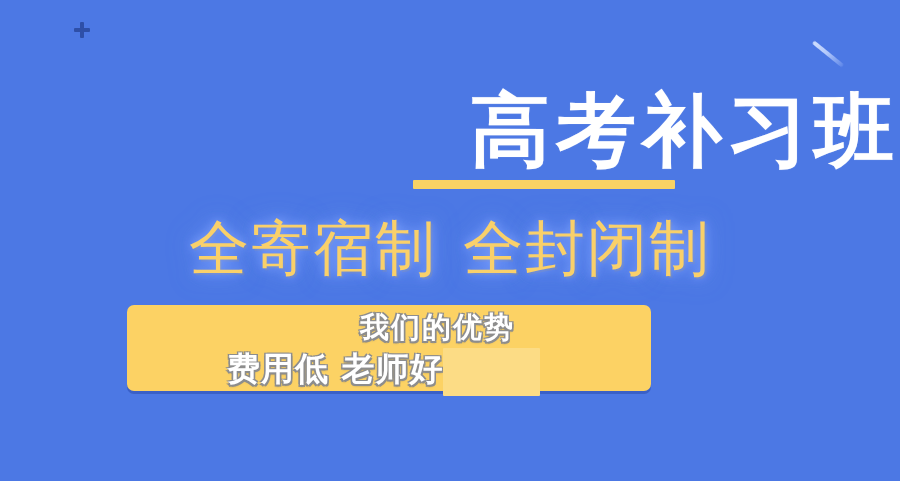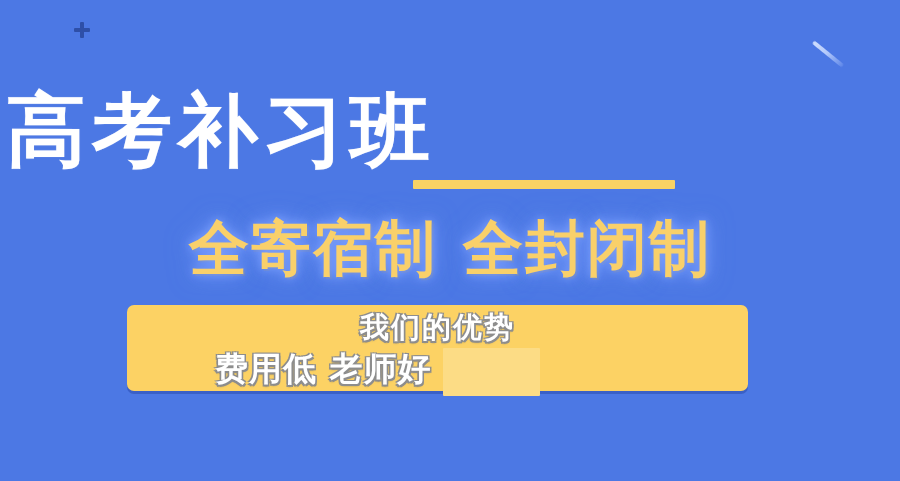--- a/index.html
+++ b/index.html
@@ -64,21 +64,21 @@
     transform: rotate(39deg);
     filter: blur(0.7px);
   }
 
   
   .headline {
     position: absolute;
     left: 0;
     top: 86px;
     width: 900px;
-    text-align: left;
+    text-align: right;
     color: #ffffff;
     font-size: 80px;
     line-height: 90px;
     font-weight: bold;
     letter-spacing: 6px;
     text-indent: 6px;
     white-space: nowrap;
     text-shadow: 0 0 1px rgba(255,255,255,0.45);
   }
 
@@ -95,40 +95,40 @@
   
   .subtitle {
     position: absolute;
     left: 0;
     top: 210px;
     width: 900px;
     text-align: center;
     color: #f9d06a;
     font-size: 60px;
     line-height: 76px;
-    font-weight: bold;
+    font-weight: normal;
     letter-spacing: 2px;
     white-space: nowrap;
     text-shadow:
        0 0 10px rgba(124,160,255,0.95),
        0 0 18px rgba(124,160,255,0.75),
        0 0 26px rgba(120,158,255,0.55),
        2px 2px 0 rgba(200,150,40,0.20);
   }
   .subtitle .gap {
     display: inline-block;
     width: 26px;
   }
 
   
   .panel {
     position: absolute;
     left: 127px;
     top: 305px;
-    width: 621px;
+    width: 524px;
     height: 86px;
     background: #fcd264;
     border-radius: 7px;
     box-shadow: 0 3px 0 rgba(39,72,170,0.50);
   }
 
   .panel-heading {
     position: absolute;
     left: 0;
     top: 4px;
@@ -164,21 +164,21 @@
     color: #ffffff;
     letter-spacing: 1px;
     white-space: nowrap;
     text-shadow:
       -1.5px -1.5px 0 #8d8d8d,
        1.5px -1.5px 0 #8d8d8d,
       -1.5px  1.5px 0 #8d8d8d,
        1.5px  1.5px 0 #8d8d8d,
         0px  2px   2px rgba(90,90,90,0.55);
   }
-  .panel-item.left  { left: 88px; }
+  .panel-item.left  { left: 100px; }
   .panel-item.right { left: 432px; }
 
   
   .panel-patch {
     position: absolute;
     left: 316px;
     top: 43px;
     width: 97px;
     height: 48px;
     background: #fcdc85;

